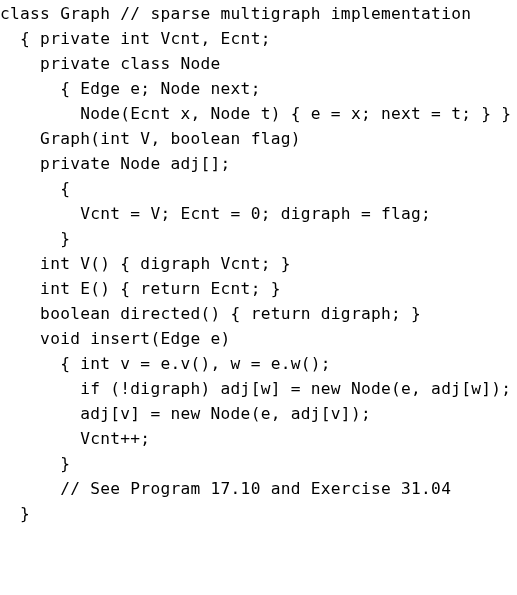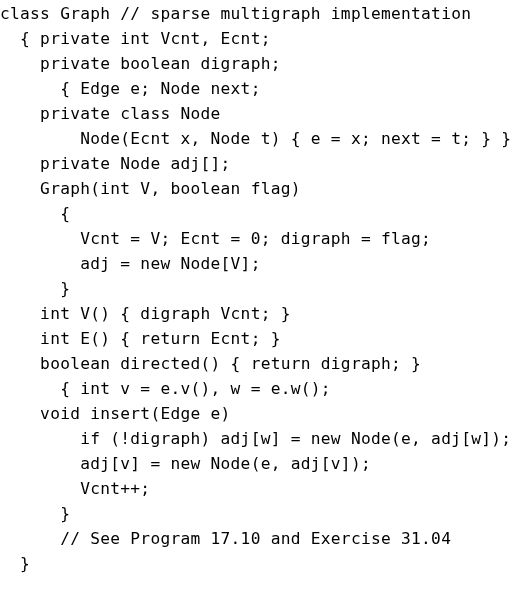--- a/index.html
+++ b/index.html
@@ -39,34 +39,32 @@
   .code-line:first-child {
     margin-top: 1px;
   }
 </style>
 </head>
 <body>
 
 <div id="code-listing">
     <div class="code-line">class Graph // sparse multigraph implementation</div>
     <div class="code-line">  { private int Vcnt, Ecnt;</div>
-    <div class="code-line">    private boolean digraph;</div>
+    <div class="code-line">    private class Node</div>
     <div class="code-line">      { Edge e; Node next;</div>
-    <div class="code-line">    private class Node</div>
     <div class="code-line">        Node(Ecnt x, Node t) { e = x; next = t; } }</div>
+    <div class="code-line">    Graph(int V, boolean flag)</div>
     <div class="code-line">    private Node adj[];</div>
-    <div class="code-line">    Graph(int V, boolean flag)</div>
     <div class="code-line">      {</div>
     <div class="code-line">        Vcnt = V; Ecnt = 0; digraph = flag;</div>
-    <div class="code-line">        adj = new Node[V];</div>
     <div class="code-line">      }</div>
     <div class="code-line">    int V() { digraph Vcnt; }</div>
     <div class="code-line">    int E() { return Ecnt; }</div>
     <div class="code-line">    boolean directed() { return digraph; }</div>
+    <div class="code-line">    void insert(Edge e)</div>
     <div class="code-line">      { int v = e.v(), w = e.w();</div>
-    <div class="code-line">    void insert(Edge e)</div>
     <div class="code-line">        if (!digraph) adj[w] = new Node(e, adj[w]);</div>
     <div class="code-line">        adj[v] = new Node(e, adj[v]);</div>
     <div class="code-line">        Vcnt++;</div>
     <div class="code-line">      }</div>
     <div class="code-line">      // See Program 17.10 and Exercise 31.04</div>
     <div class="code-line">  }</div>
   </div>
 
 </body></html>

